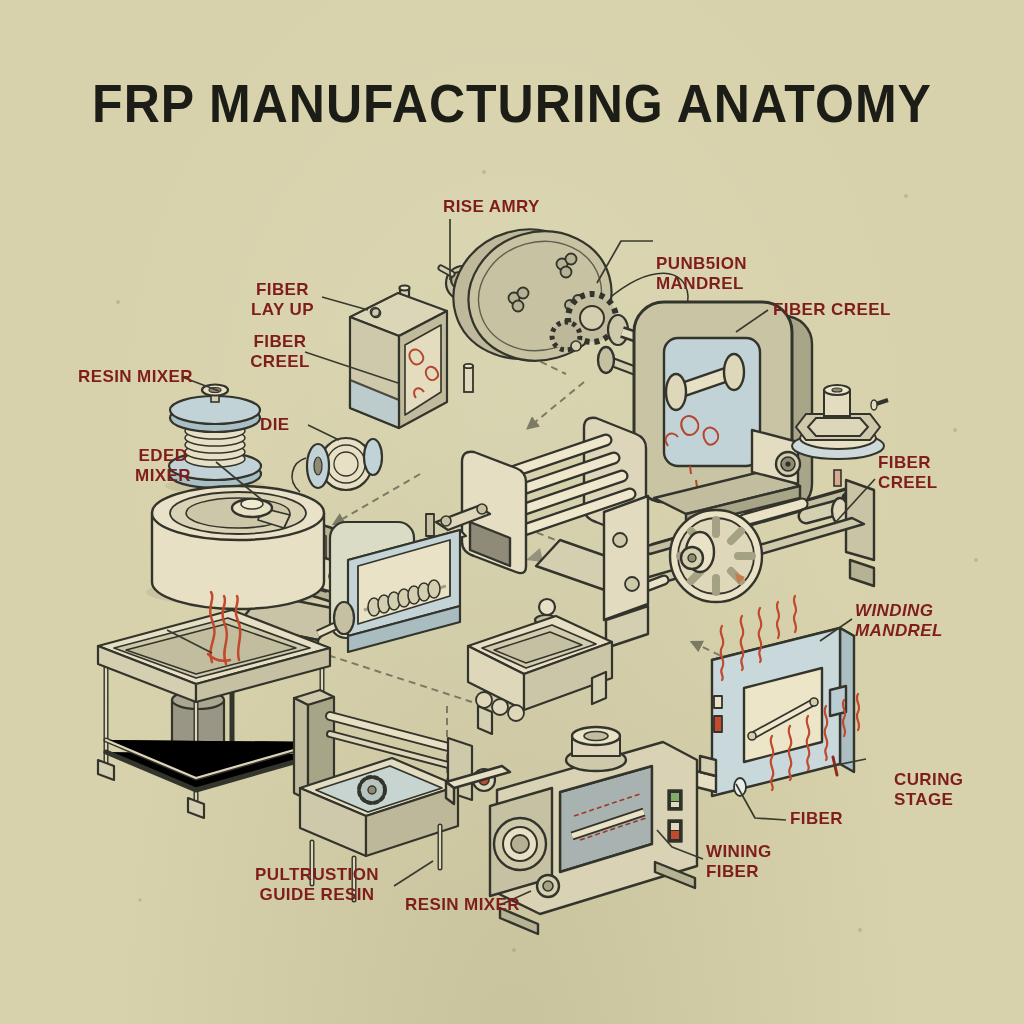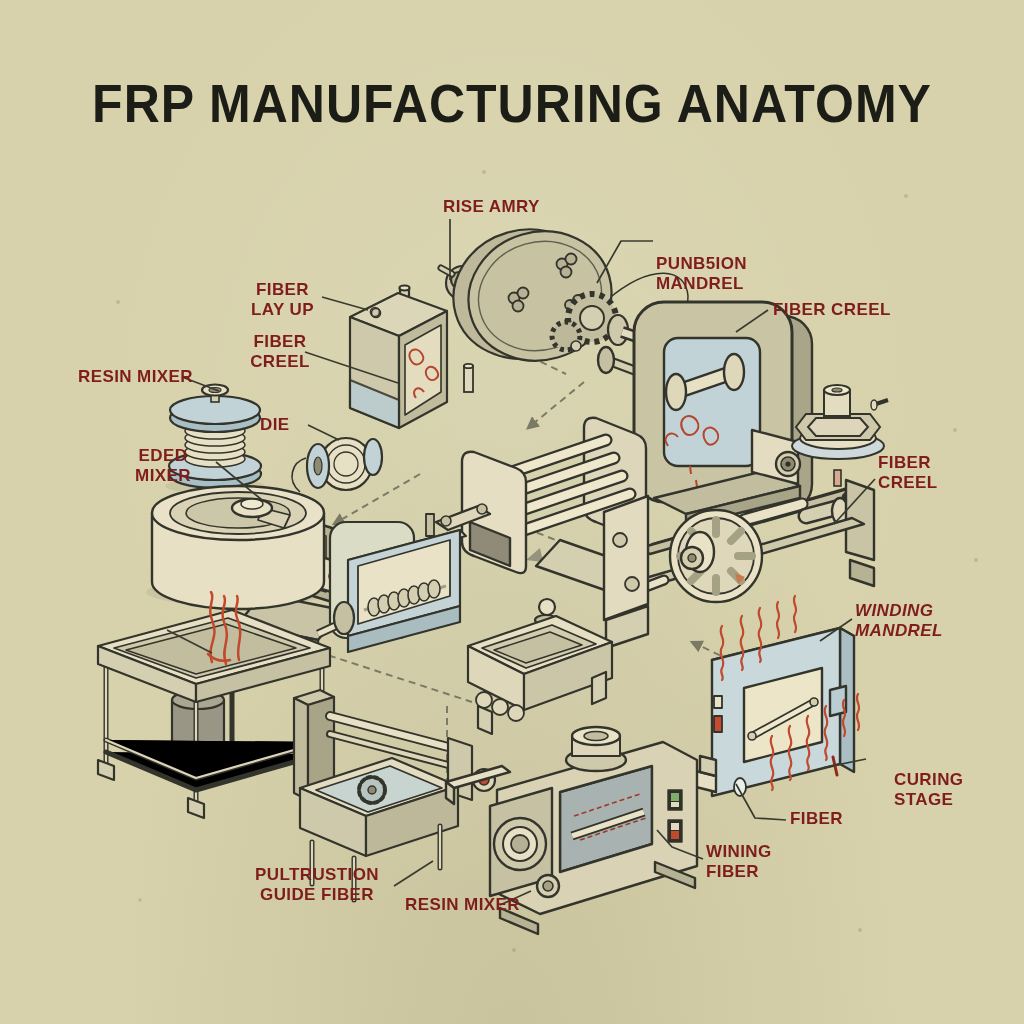--- a/index.html
+++ b/index.html
@@ -450,16 +450,16 @@
 <div class="lbl" style="left:878px;top:453px;">FIBER
 CREEL</div>
 <div class="lbl" style="left:855px;top:601px;font-style:italic;">WINDING
 MANDREL</div>
 <div class="lbl" style="left:869px;top:770px;margin-left:25px;">CURING
 STAGE</div>
 <div class="lbl" style="left:790px;top:809px;">FIBER</div>
 <div class="lbl" style="left:706px;top:842px;">WINING
 FIBER</div>
 <div class="lbl ctr" style="left:238px;top:865px;width:158px;">PULTRUSTION
-GUIDE FIBER</div>
+GUIDE RESIN</div>
 <div class="lbl" style="left:405px;top:895px;">RESIN MIXER</div>
 
 </div>
 
 </body></html>

